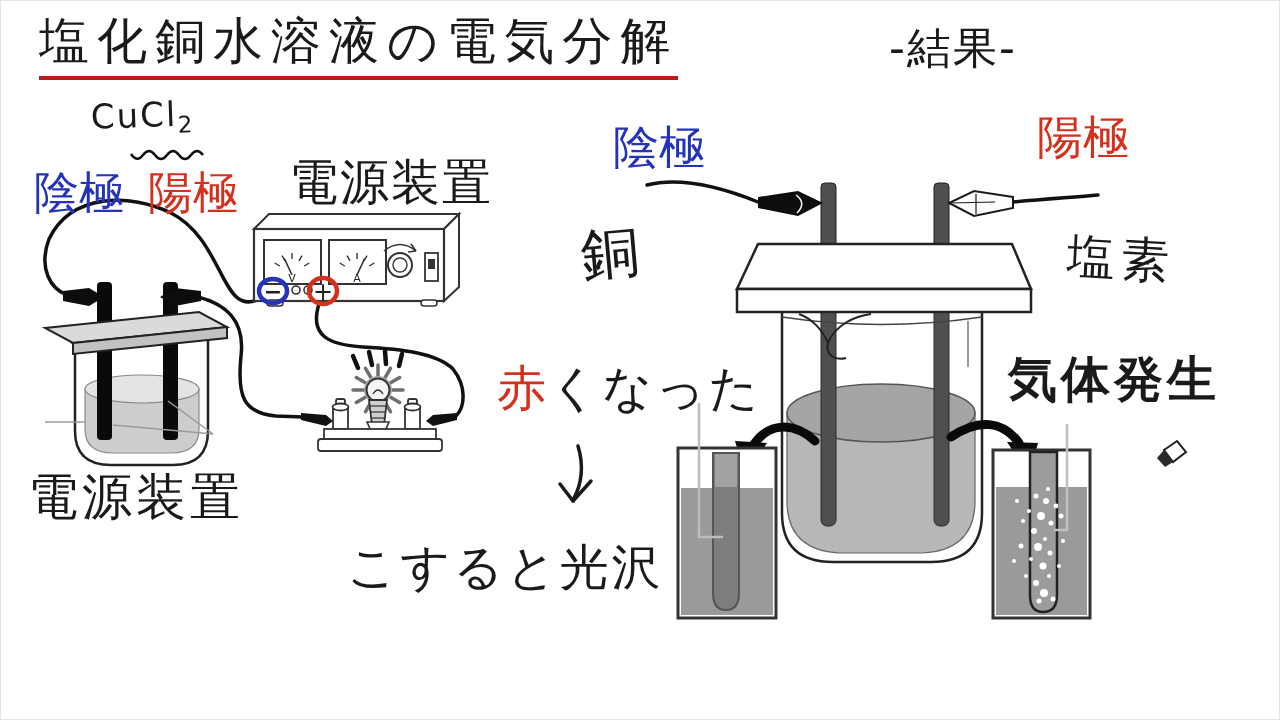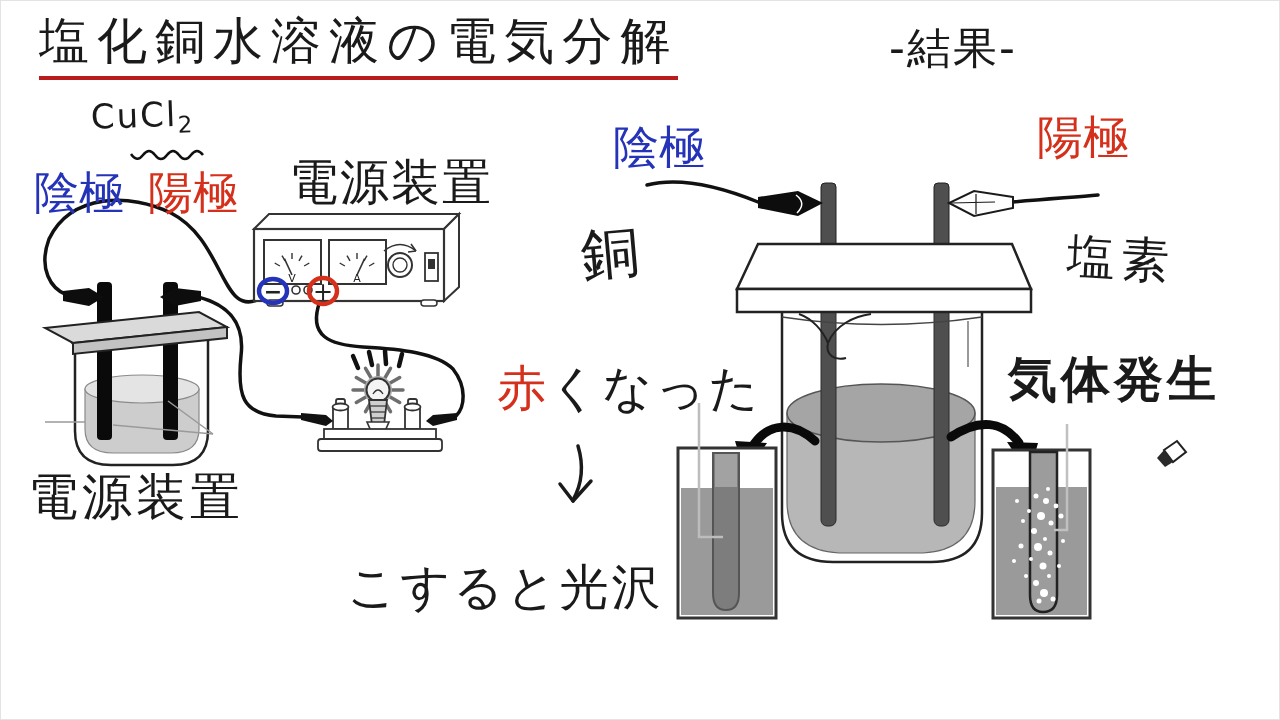--- a/index.html
+++ b/index.html
@@ -17,21 +17,21 @@
   .cathode-l{left:33px;top:168px;font-size:45px;color:#2433b8;}
   .anode-l{left:147px;top:168px;font-size:45px;color:#d5301c;}
   .device-l{left:244px;top:156px;font-size:49px;letter-spacing:2px;margin-left:44px;}
   .carbon{left:27px;top:470px;font-size:50px;letter-spacing:4px;}
   .cathode-r{left:612px;top:122px;font-size:46px;color:#2433b8;}
   .anode-r{left:1036px;top:112px;font-size:46px;color:#d5301c;}
   .copper{left:580px;top:222px;font-size:58px;transform:rotate(-5deg);}
   .chlorine{left:1066px;top:232px;font-size:48px;letter-spacing:6px;transform:rotate(3deg);}
   .red-obs{left:496px;top:362px;font-size:49px;letter-spacing:3px;}
   .red-obs .hl{color:#d5301c;}
-  .rub-obs{left:346px;top:541px;font-size:49px;letter-spacing:3px;margin-top:20px;}
+  .rub-obs{left:346px;top:541px;font-size:49px;letter-spacing:3px;}
   .gas-obs{left:1007px;top:353px;font-size:49px;letter-spacing:4px;font-weight:bold;}
   text{font-family:"DejaVu Sans","Liberation Sans",sans-serif;}
 </style>
 </head>
 <body>
 
 <div id="canvas">
 
   <svg id="art" viewBox="0 0 1280 720">
 

